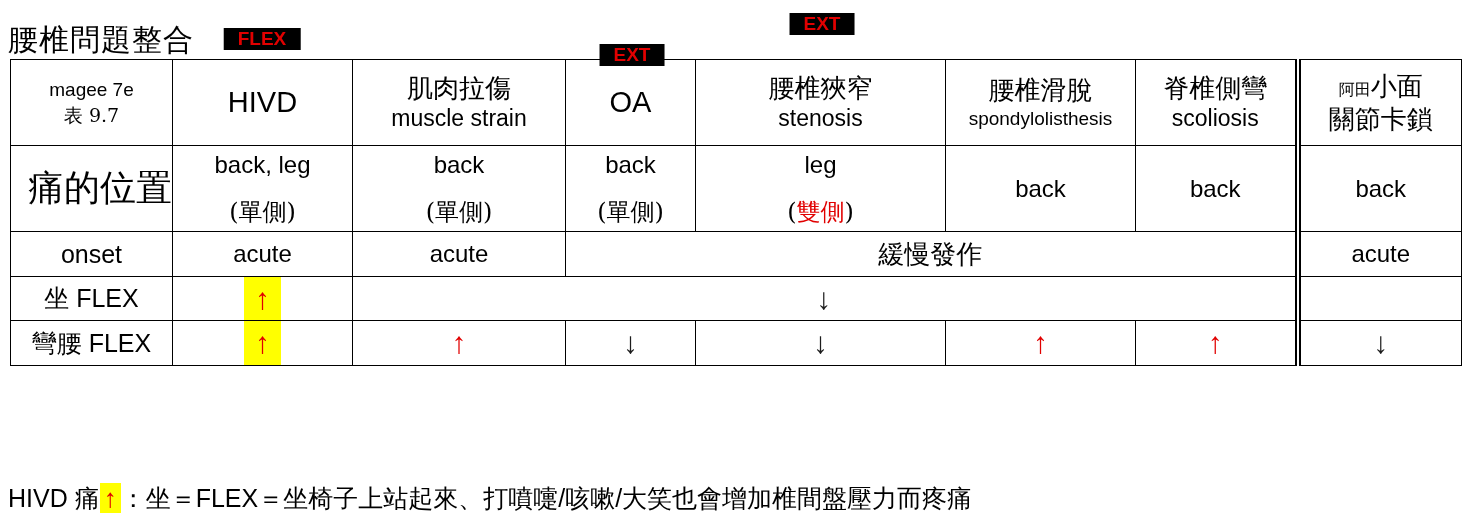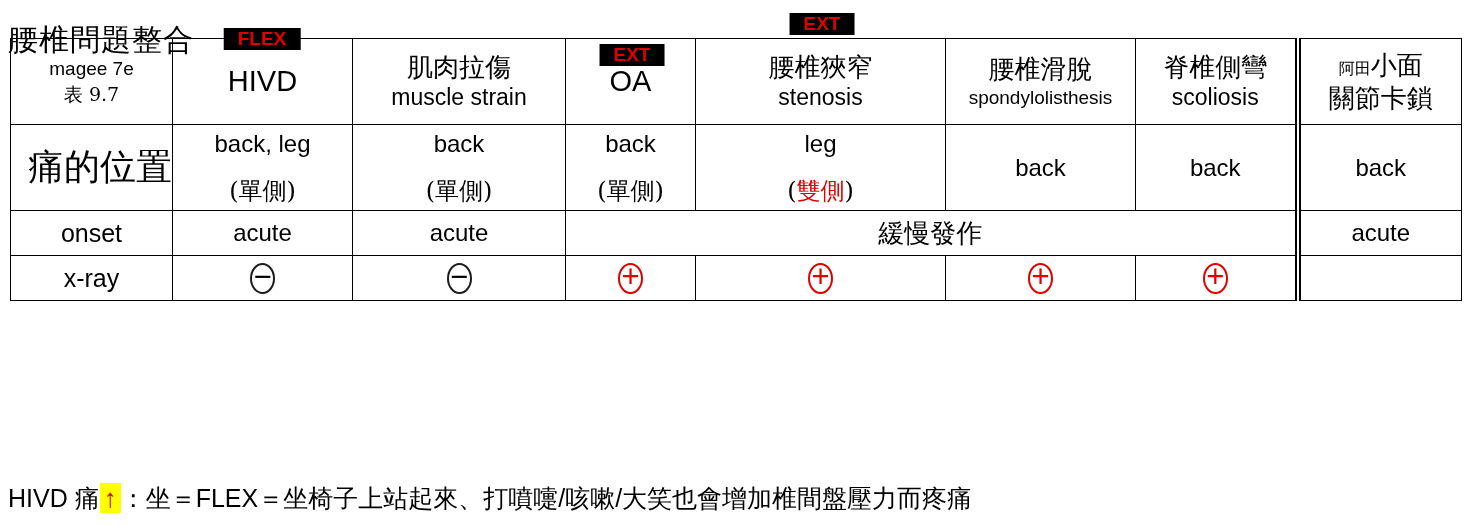--- a/index.html
+++ b/index.html
@@ -1,19 +1,19 @@
 <!DOCTYPE html>
 <html><head>
 <meta charset="utf-8">
 <style>
   html,body{margin:0;padding:0;background:#fff;}
   body{width:1480px;height:525px;position:relative;font-family:"Liberation Sans","DejaVu Sans",sans-serif;color:#000;overflow:hidden;}
   .zh{font-family:"DejaVu Serif","Liberation Serif",serif;}
   .title{position:absolute;left:8px;top:20px;font-size:30px;letter-spacing:1px;}
-  table{position:absolute;left:10px;top:38px;border-collapse:collapse;table-layout:fixed;width:1259px;z-index:1;padding-left:40px;}
+  table{position:absolute;left:10px;top:59px;border-collapse:collapse;table-layout:fixed;width:1259px;z-index:1;padding-left:40px;}
   td{border:1.5px solid #000;text-align:center;vertical-align:middle;padding:0;overflow:hidden;}
   td.dbl{border-left:6px double #000;}
   tr.r-head td{height:85px;}
   tr.r-pain td{height:85px;}
   tr.r-onset td{height:44px;}
   tr.r-stand td{height:43px;}
   tr.r-sit td{height:43px;}
   tr.r-bend td{height:44px;}
   tr.r-slr td{height:44px;}
   tr.r-xray td{height:44px;}
@@ -124,31 +124,45 @@
 
   <tr class="r-onset">
     <td class="lbl">onset</td>
     <td class="cell-txt">acute</td>
     <td class="cell-txt">acute</td>
     <td colspan="4" class="slow">緩慢發作</td>
     <td class="dbl cell-txt">acute</td>
   </tr>
 
 
+  <tr class="r-sit">
+    <td class="lbl">坐 FLEX</td>
+    <td>
+      <div class="hl">
+            <span class="ar red">↑</span>
+          </div>
+    </td>
+    <td colspan="5"><span class="ar blk">↓</span></td>
+    <td class="dbl"></td>
+  </tr>
+
+  <tr class="r-bend">
+    <td class="lbl">彎腰 FLEX</td>
+    <td>
+      <div class="hl">
+            <span class="ar red">↑</span>
+          </div>
+    </td>
+    <td><span class="ar red">↑</span></td>
+    <td><span class="ar blk">↓</span></td>
+    <td><span class="ar blk">↓</span></td>
+    <td><span class="ar red">↑</span></td>
+    <td><span class="ar red">↑</span></td>
+    <td class="dbl"><span class="ar blk">↓</span></td>
+  </tr>
 
 
-
-  <tr class="r-xray">
-    <td class="lbl">x-ray</td>
-    <td><span class="sg">−</span></td>
-    <td><span class="sg">−</span></td>
-    <td><span class="sg red">+</span></td>
-    <td><span class="sg red">+</span></td>
-    <td><span class="sg red">+</span></td>
-    <td><span class="sg red">+</span></td>
-    <td class="dbl"></td>
-  </tr>
 </tbody>
   </table>
 
 <div class="footer">
   <span>HIVD 痛</span><span class="fa">↑</span><span>：坐＝FLEX＝坐椅子上站起來、打噴嚏/咳嗽/大笑也會增加椎間盤壓力而疼痛</span>
 </div>
 
 </body></html>

